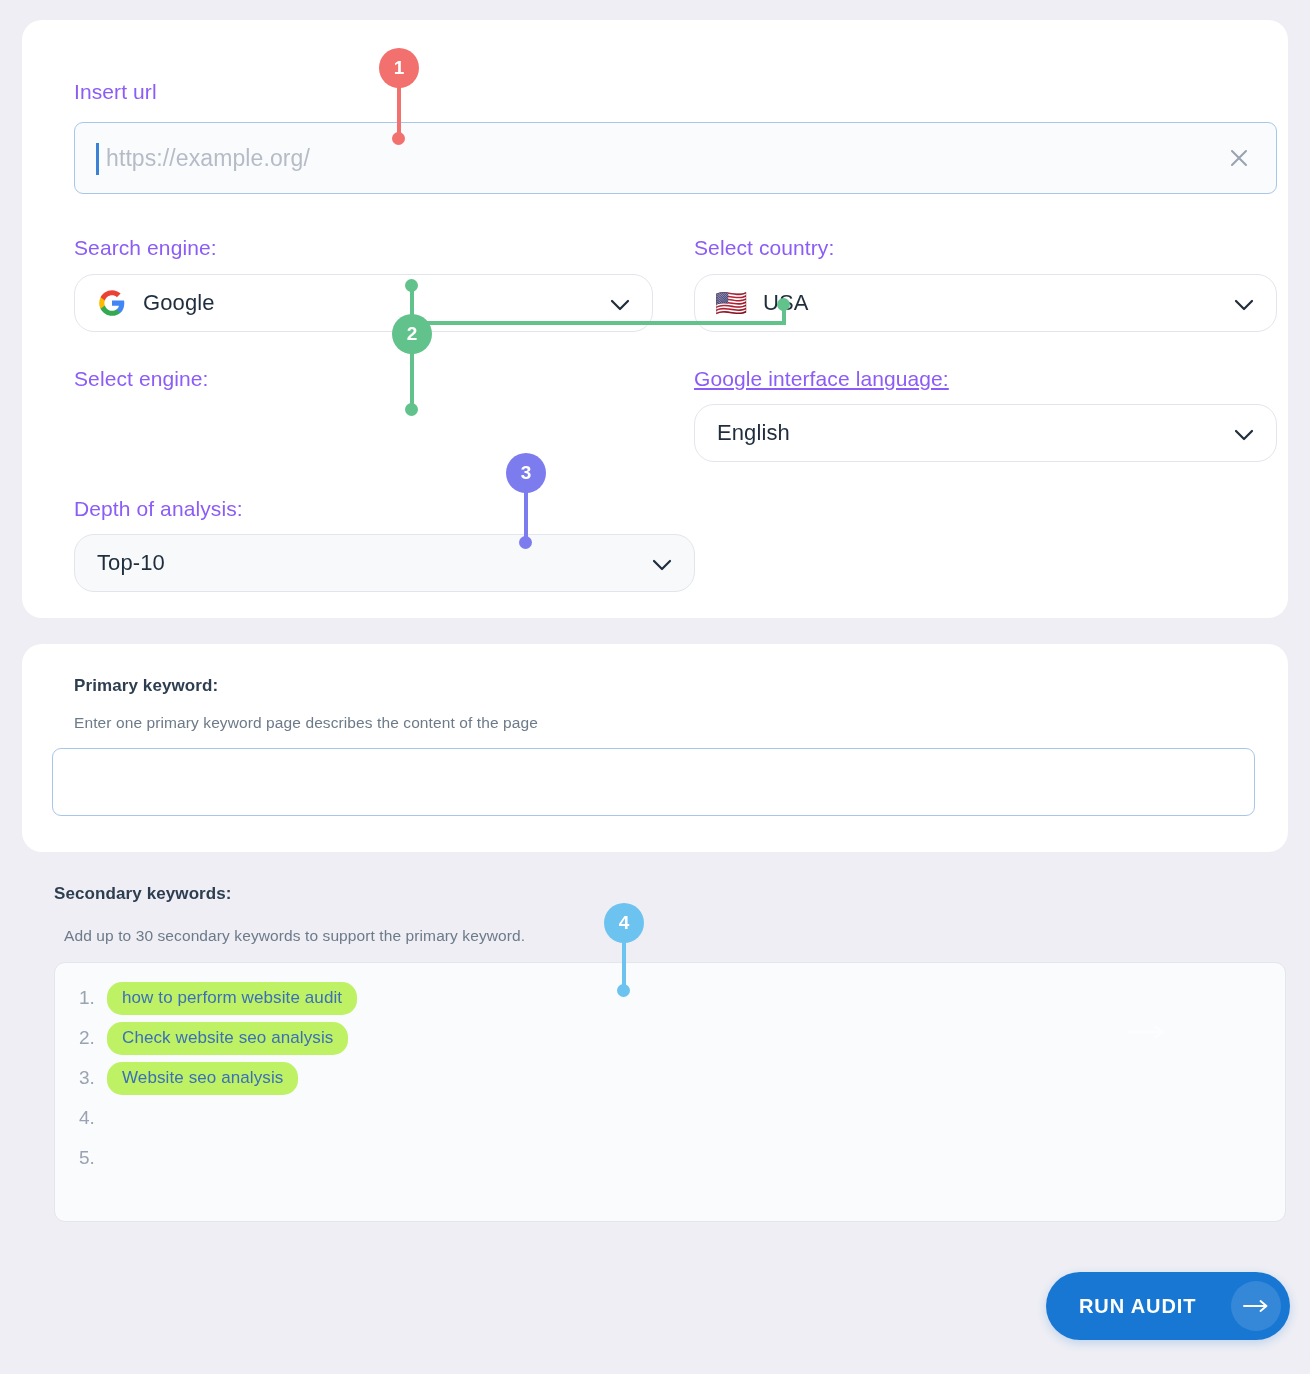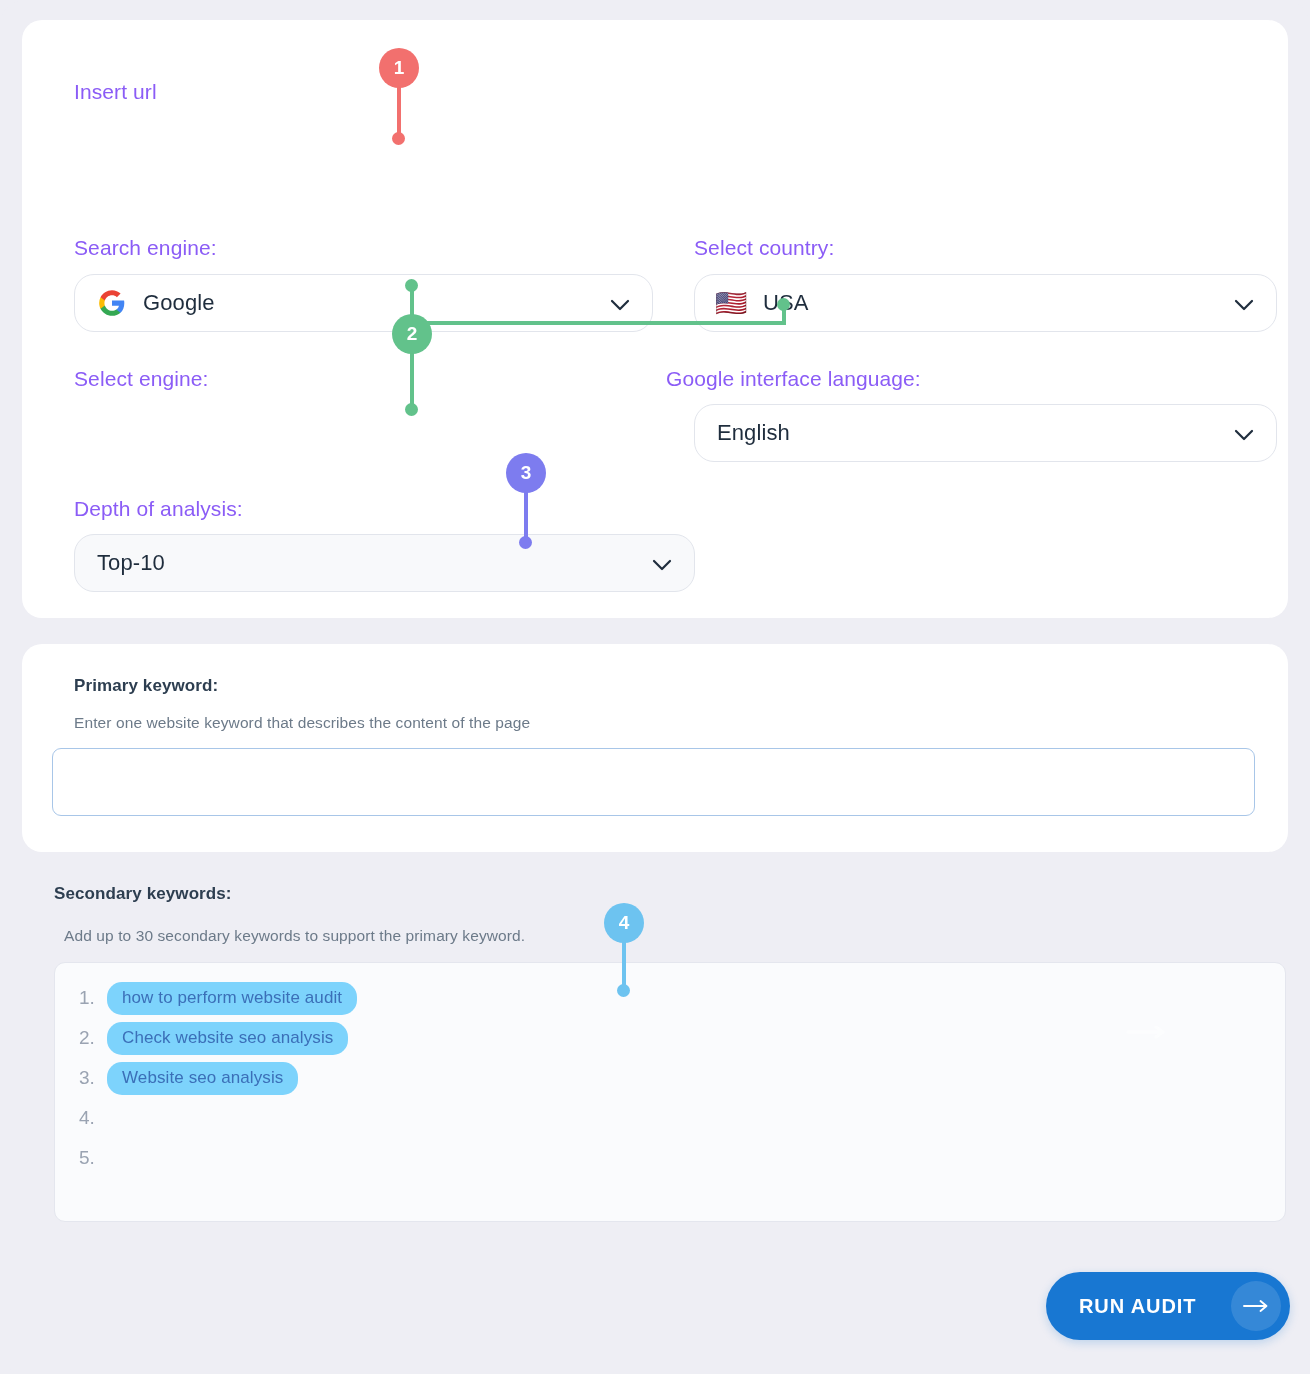--- a/index.html
+++ b/index.html
@@ -146,21 +146,21 @@
     display: flex;
     align-items: center;
   }
   .kw-num {
     width: 28px;
     font-size: 19px;
     color: #9aa3b2;
     text-align: left;
   }
   .kw-chip {
-    background: #7dd3fc;
+    background: #bef264;
     color: #3b6fb8;
     font-size: 17px;
     border-radius: 15px;
     padding: 6px 15px 7px 15px;
     letter-spacing: .1px;
     white-space: nowrap;
   }
   #ghost-arrow {
     position: absolute;
     left: 1126px; top: 1025px;
@@ -218,20 +218,29 @@
 </style>
 </head>
 <body>
 
 <div class="page">
 
   <div class="card" id="card-settings">
 
     <div class="field-label" style="position:absolute;left:52px;top:60px;">Insert url</div>
 
+    <div id="url-input-wrap">
+      <div id="url-caret"></div>
+      <div id="url-placeholder">https://example.org/</div>
+      <div id="url-clear">
+        <svg width="26" height="26" viewBox="0 0 26 26">
+          <path d="M6 6 L20 20 M20 6 L6 20" stroke="#9aa3b2" stroke-width="2.1" stroke-linecap="round" fill="none"></path>
+        </svg>
+      </div>
+    </div>
 
     <div class="field-label" style="position:absolute;left:52px;top:216px;">Search engine:</div>
     <div class="select" style="left:52px;top:254px;width:579px;">
       <span class="lead-icon">
         <svg class="g-logo" viewBox="0 0 48 48">
           <path fill="#4285F4" d="M45.1 24.5c0-1.6-.14-3.14-.41-4.64H24v8.78h11.83c-.51 2.75-2.06 5.08-4.39 6.64v5.52h7.11c4.16-3.83 6.55-9.47 6.55-16.3z"></path>
           <path fill="#34A853" d="M24 46c5.94 0 10.92-1.97 14.56-5.33l-7.11-5.52c-1.97 1.32-4.49 2.1-7.45 2.1-5.73 0-10.58-3.87-12.31-9.07H4.34v5.7C7.96 41.07 15.4 46 24 46z"></path>
           <path fill="#FBBC05" d="M11.69 28.18c-.44-1.32-.69-2.73-.69-4.18s.25-2.86.69-4.18v-5.7H4.34A21.99 21.99 0 0 0 2 24c0 3.55.85 6.91 2.34 9.88l7.35-5.7z"></path>
           <path fill="#EA4335" d="M24 10.75c3.23 0 6.13 1.11 8.41 3.29l6.31-6.31C34.91 4.18 29.93 2 24 2 15.4 2 7.96 6.93 4.34 14.12l7.35 5.7c1.73-5.2 6.58-9.07 12.31-9.07z"></path>
         </svg>
@@ -252,21 +261,21 @@
       <span class="sel-value">USA</span>
       <span class="chev">
         <svg width="20" height="12" viewBox="0 0 20 12">
             <path d="M2 2 L10 10 L18 2" stroke="#1f2d3d" stroke-width="2.2" fill="none" stroke-linecap="round" stroke-linejoin="round"></path>
           </svg>
       </span>
     </div>
 
     <div class="field-label" style="position:absolute;left:52px;top:347px;">Select engine:</div>
 
-    <div class="field-label" style="position:absolute;left:644px;top:347px;">Google interface language:</div>
+    <div class="field-label" style="position:absolute;left:672px;top:347px;text-decoration:underline;">Google interface language:</div>
     <div class="select" style="left:672px;top:384px;width:583px;">
       <span class="sel-value pad-left">English</span>
       <span class="chev">
         <svg width="20" height="12" viewBox="0 0 20 12">
             <path d="M2 2 L10 10 L18 2" stroke="#1f2d3d" stroke-width="2.2" fill="none" stroke-linecap="round" stroke-linejoin="round"></path>
           </svg>
       </span>
     </div>
 
     <div class="field-label" style="position:absolute;left:52px;top:477px;">Depth of analysis:</div>
@@ -275,21 +284,21 @@
       <span class="chev">
         <svg width="20" height="12" viewBox="0 0 20 12">
             <path d="M2 2 L10 10 L18 2" stroke="#1f2d3d" stroke-width="2.2" fill="none" stroke-linecap="round" stroke-linejoin="round"></path>
           </svg>
       </span>
     </div>
   </div>
 
   <div class="card" id="card-primary">
     <div class="section-title" style="position:absolute;left:52px;top:32px;">Primary keyword:</div>
-    <div class="section-hint" style="position:absolute;left:52px;top:70px;">Enter one website keyword that describes the content of the page</div>
+    <div class="section-hint" style="position:absolute;left:52px;top:70px;">Enter one primary keyword page describes the content of the page</div>
   </div>
   <div id="primary-input"></div>
 
   <div class="section-title" style="position:absolute;left:54px;top:884px;">Secondary keywords:</div>
   <div class="section-hint" style="position:absolute;left:64px;top:927px;">Add up to 30 secondary keywords to support the primary keyword.</div>
 
   <div id="sec-box">
     <div class="kw-row" style="top:20px;">
       <span class="kw-num">1.</span>
       <span class="kw-chip">how to perform website audit</span>

